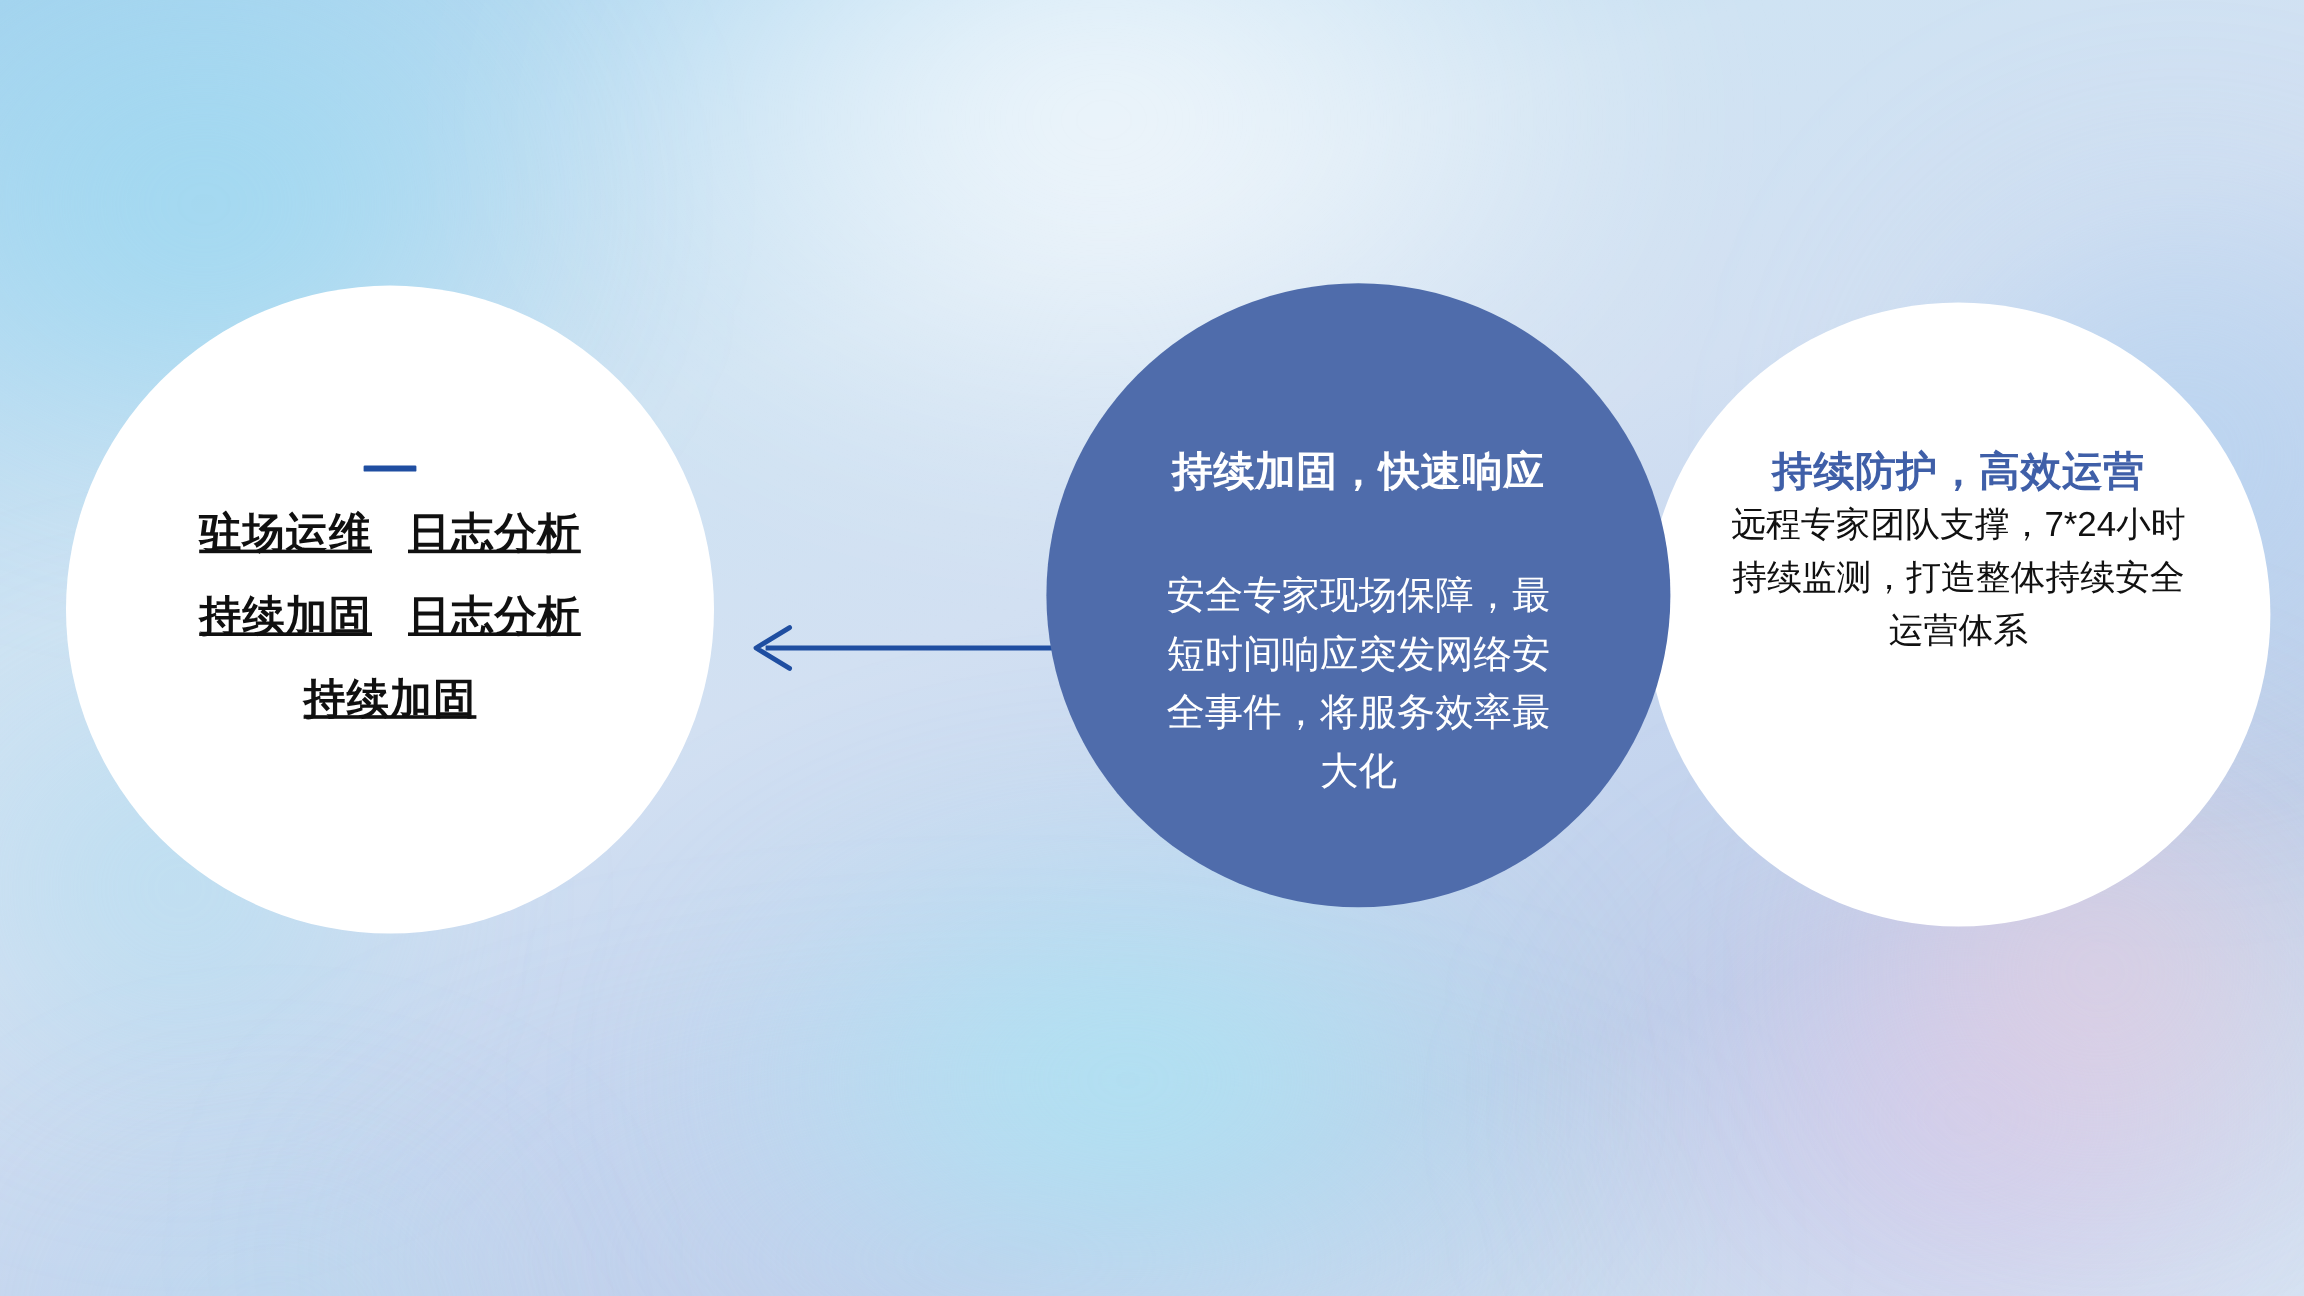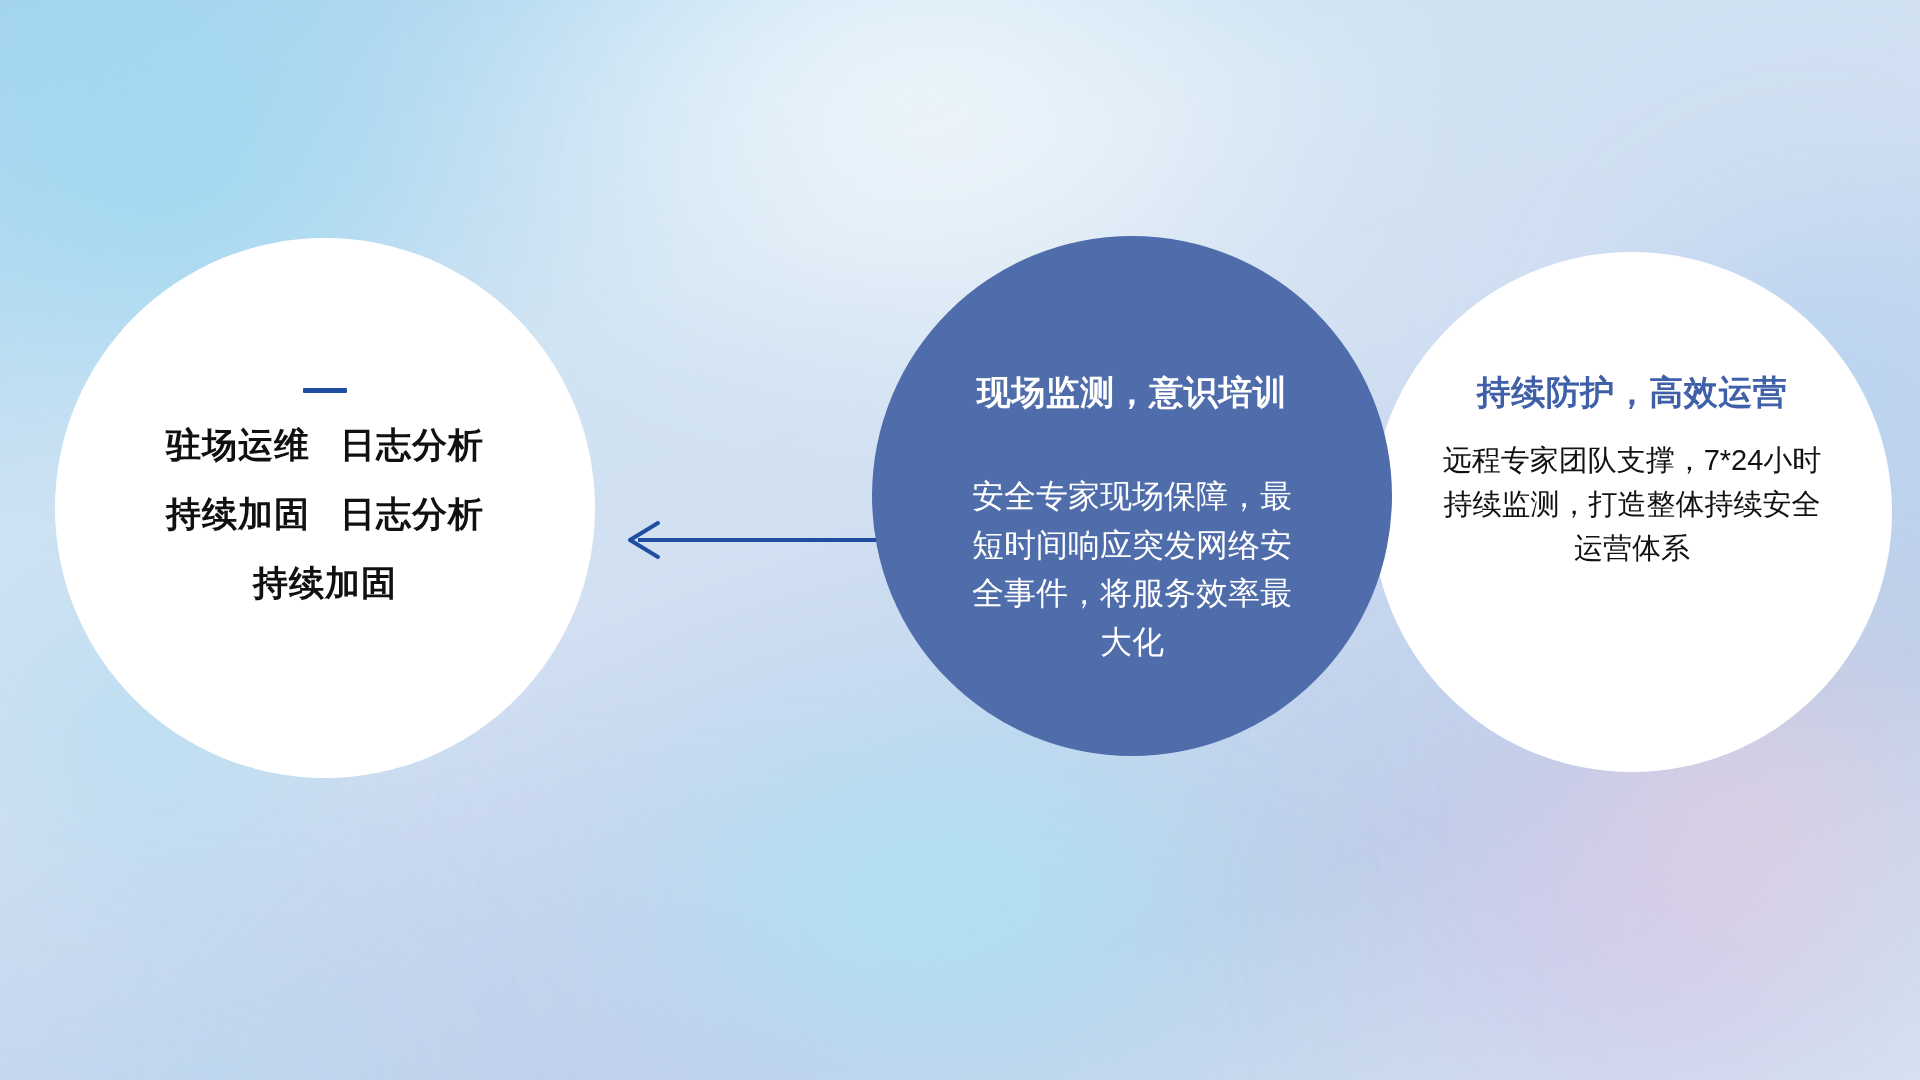--- a/index.html
+++ b/index.html
@@ -121,20 +121,21 @@
     border-radius: 1px;
     margin-top: 150px;
   }
   .circle-left .kw-line {
     font-size: 35px;
     font-weight: bold;
     color: #101010;
     letter-spacing: 1px;
     line-height: 1.0;
     margin-top: 34px;
+    text-decoration: underline;
   }
   .circle-left .kw-line:first-of-type { margin-top: 58px; }
   .kw-gap { display: inline-block; width: 30px; }
 
   .circle-mid {
     left: 872px;
     top: 236px;
     width: 520px;
     height: 520px;
     background: #4f6cab;
@@ -156,21 +157,20 @@
     width: 330px;
   }
 
   .circle-right {
     left: 1372px;
     top: 252px;
     width: 520px;
     height: 520px;
     background: #ffffff;
     z-index: 4;
-    gap: 22px;
   }
   .circle-right .title {
     font-size: 34px;
     font-weight: bold;
     color: #3f5fa8;
     letter-spacing: 0.5px;
     margin-top: 118px;
     white-space: nowrap;
   }
   .circle-right .body {
@@ -218,17 +218,17 @@
       <span>持续加固</span>
     </div>
   </div>
 
   <div class="circle circle-right">
     <div class="title">持续防护，高效运营</div>
     <div class="body">远程专家团队支撑，7*24小时持续监测，打造整体持续安全运营体系</div>
   </div>
 
   <div class="circle circle-mid">
-    <div class="title">现场监测，意识培训</div>
+    <div class="title">持续加固，快速响应</div>
     <div class="body">安全专家现场保障，最短时间响应突发网络安全事件，将服务效率最大化</div>
   </div>
 
 </div>
 
 </body></html>

